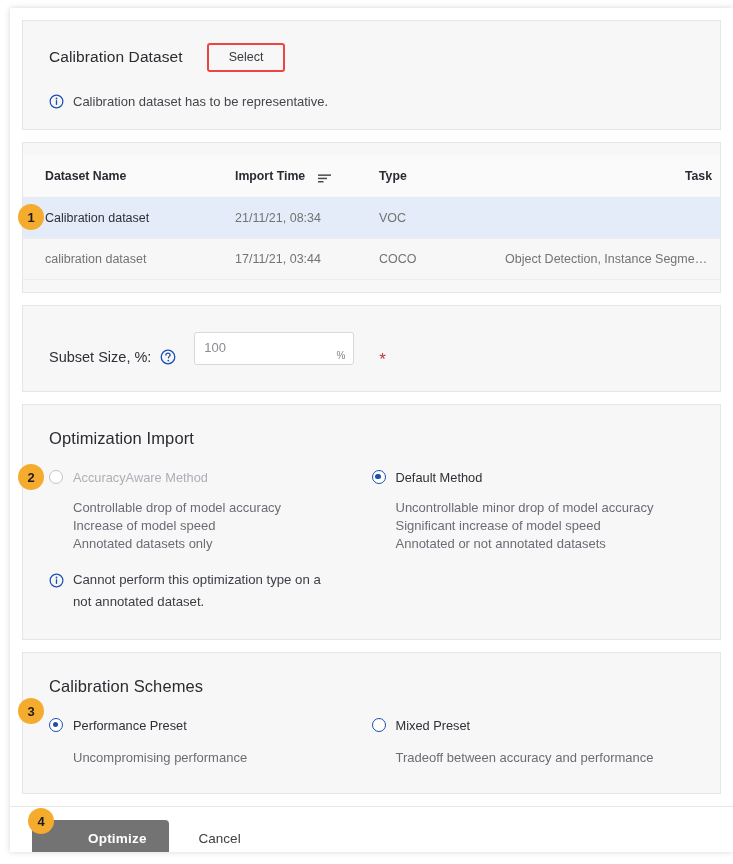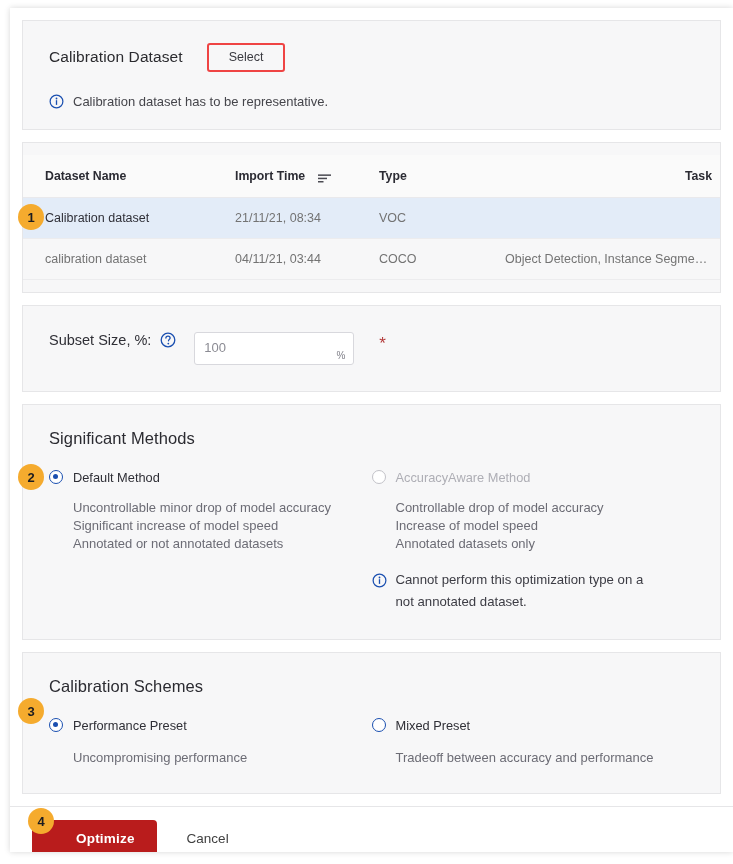--- a/index.html
+++ b/index.html
@@ -122,21 +122,21 @@
     display: inline-block;
     vertical-align: middle;
     margin-left: 9px;
     width: 13px; height: 9px;
   }
 
   
   .subset-card { padding: 26px 26px 26px 26px; }
   .subset-row {
     display: flex;
-    align-items: flex-start;
+    align-items: flex-end;
     gap: 9px;
   }
   .subset-label {
     font-size: 14.5px;
     color: #2f2f36;
   }
   .subset-input-wrap {
     position: relative;
     margin-left: 9px;
     width: 160px;
@@ -239,28 +239,28 @@
   .footer {
     border-top: 1px solid #e6e6e8;
     padding: 13px 0 14px 22px;
     display: flex;
     align-items: center;
     gap: 30px;
     background: #ffffff;
     margin-top: 6px;
   }
   .btn-primary {
-    background: #b91c1c;
+    background: #737373;
     color: #ffffff;
     border: none;
     border-radius: 4px;
     font-size: 13.5px;
     font-weight: bold;
     font-family: "Liberation Sans", sans-serif;
-    padding: 11px 22px 11px 44px;
+    padding: 11px 22px 11px 56px;
     cursor: pointer;
     letter-spacing: .2px;
   }
   .btn-link {
     background: none;
     border: none;
     color: #404040;
     font-size: 13.5px;
     font-family: "Liberation Sans", sans-serif;
     cursor: pointer;
@@ -332,21 +332,21 @@
           </thead>
           <tbody>
             <tr class="row-selected">
               <td class="c0">Calibration dataset</td>
               <td class="c1">21/11/21, 08:34</td>
               <td class="c2">VOC</td>
               <td class="c3"></td>
             </tr>
             <tr>
               <td class="c0">calibration dataset</td>
-              <td class="c1">04/11/21, 03:44</td>
+              <td class="c1">17/11/21, 03:44</td>
               <td class="c2">COCO</td>
               <td class="c3">Object Detection, Instance Segmentatio...</td>
             </tr>
           </tbody>
         </table>
       </div>
 
       <div class="card subset-card">
         <div class="subset-row">
           <span class="subset-label">Subset Size, %:</span>
@@ -359,32 +359,22 @@
           </span>
           <span class="subset-input-wrap">
             <input class="subset-input" type="text" value="100" style="">
             <span class="subset-suffix">%</span>
           </span>
           <span class="req-star">*</span>
         </div>
       </div>
 
       <div class="card opt-card">
-        <h2 class="opt-title">Significant Methods</h2>
+        <h2 class="opt-title">Optimization Import</h2>
         <div class="opt-grid">
-
-          <div class="opt-col">
-            <div class="opt-head">
-              <span class="radio checked"></span>
-              <span class="opt-label">Default Method</span>
-            </div>
-            <div class="opt-desc" style="white-space: pre-line;">Uncontrollable minor drop of model accuracy
-Significant increase of model speed
-Annotated or not annotated datasets</div>
-          </div>
 
           <div class="opt-col">
             <div class="opt-head">
               <span class="radio disabled"></span>
               <span class="opt-label muted">AccuracyAware Method</span>
             </div>
             <div class="opt-desc" style="white-space: pre-line;">Controllable drop of model accuracy
 Increase of model speed
 Annotated datasets only</div>
             <div class="opt-warn">
@@ -392,20 +382,30 @@
                 <svg viewBox="0 0 16 16" width="15" height="15">
                   <circle cx="8" cy="8" r="6.8" fill="none" stroke="#1a4fb0" stroke-width="1.3"></circle>
                   <circle cx="8" cy="4.8" r="0.95" fill="#1a4fb0"></circle>
                   <rect x="7.3" y="6.6" width="1.4" height="5" fill="#1a4fb0"></rect>
                 </svg>
               </span>
               <span>Cannot perform this optimization type on a not annotated dataset.</span>
             </div>
           </div>
 
+          <div class="opt-col">
+            <div class="opt-head">
+              <span class="radio checked"></span>
+              <span class="opt-label">Default Method</span>
+            </div>
+            <div class="opt-desc" style="white-space: pre-line;">Uncontrollable minor drop of model accuracy
+Significant increase of model speed
+Annotated or not annotated datasets</div>
+          </div>
+
         </div>
       </div>
 
       <div class="card opt-card scheme-card">
         <h2 class="opt-title">Calibration Schemes</h2>
         <div class="opt-grid">
 
           <div class="opt-col">
             <div class="opt-head">
               <span class="radio checked"></span>

